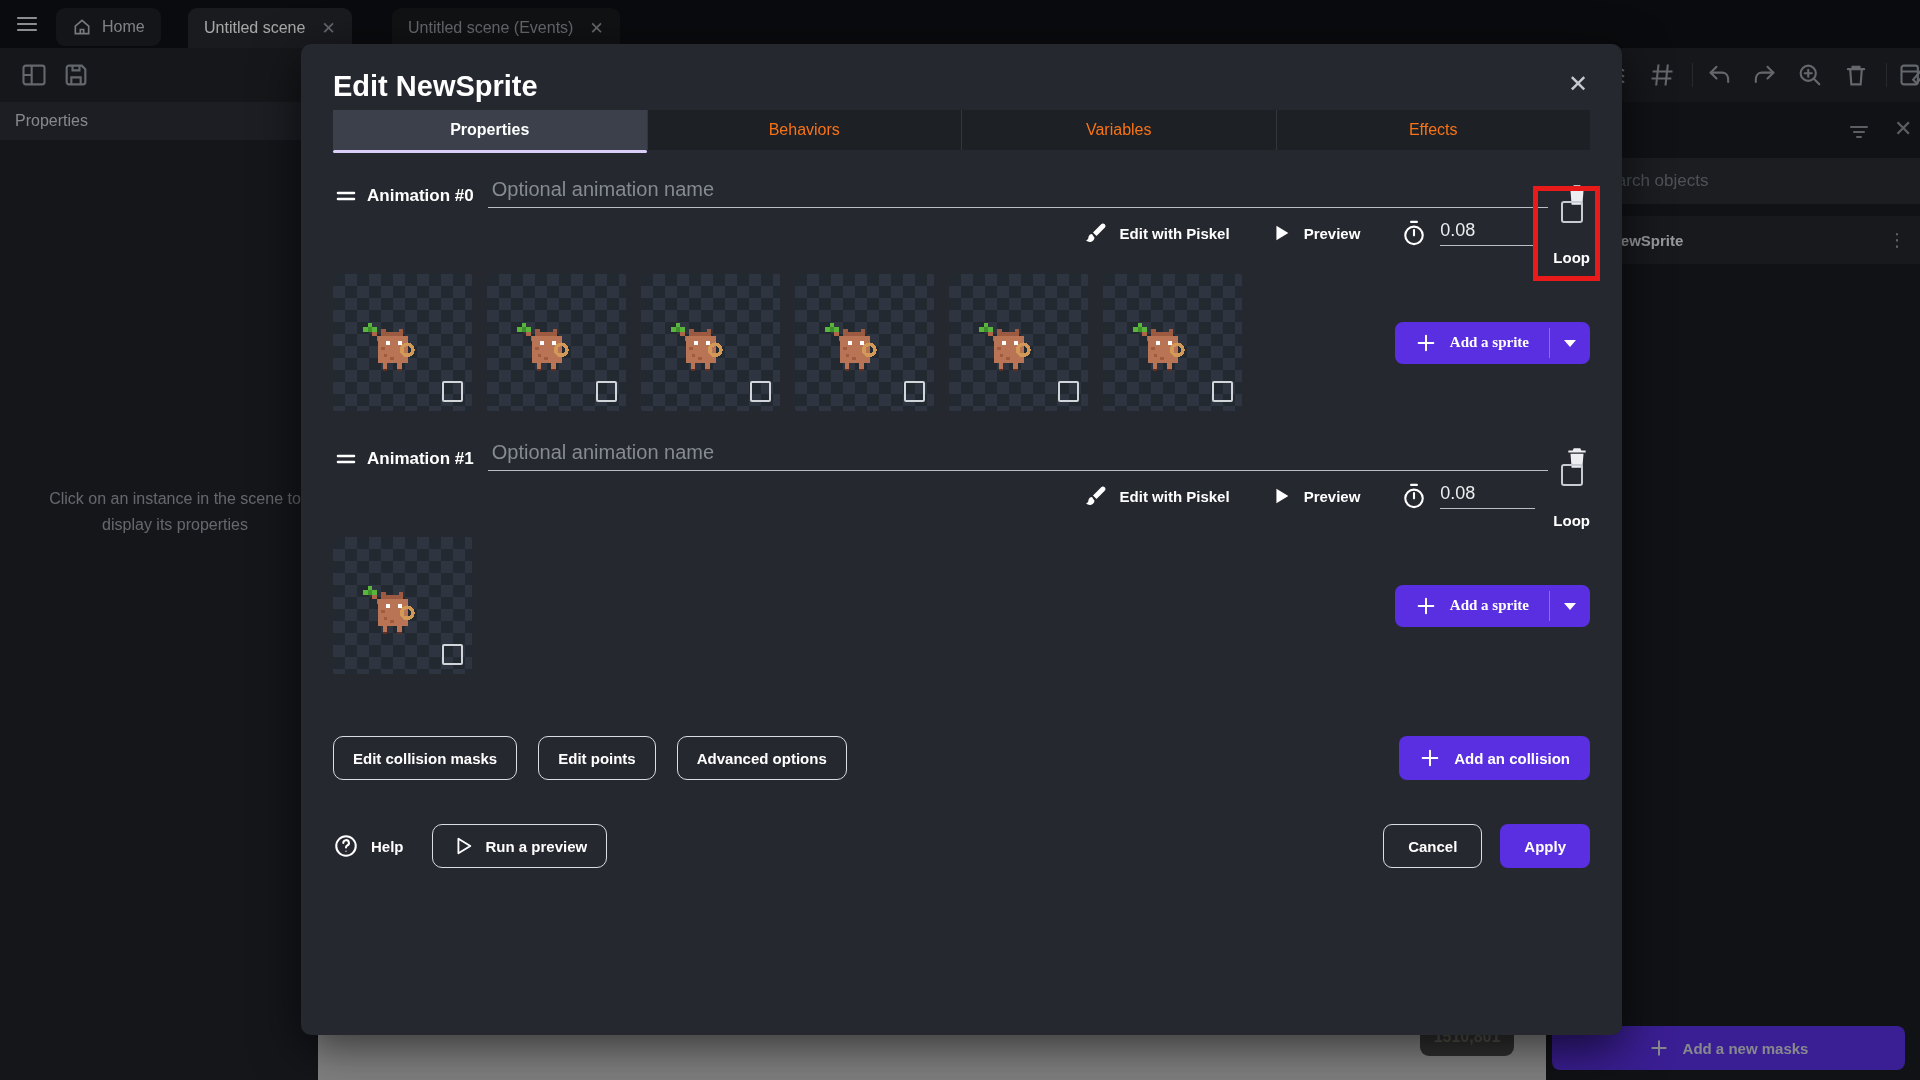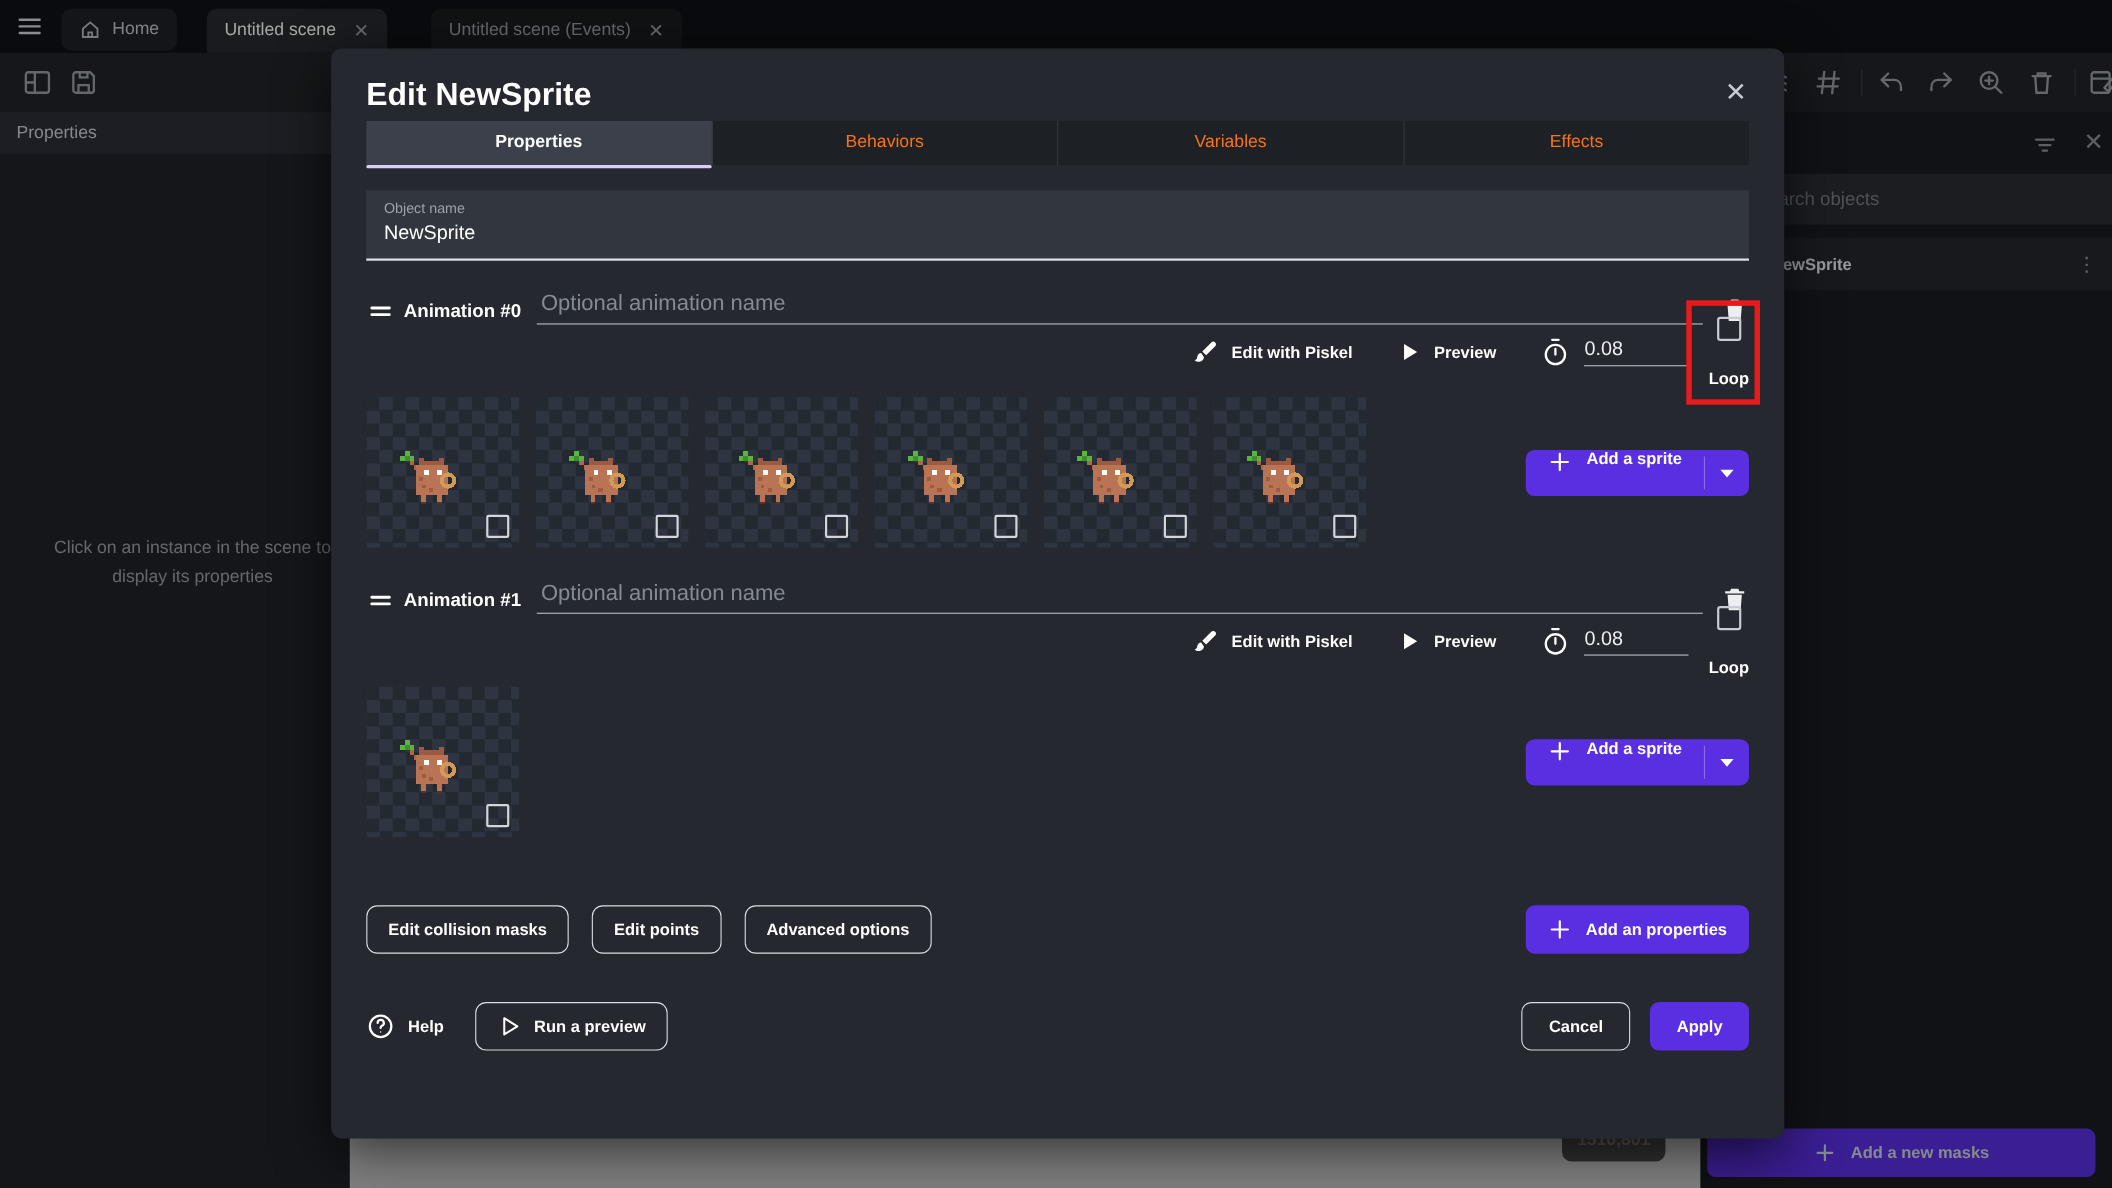--- a/index.html
+++ b/index.html
@@ -99,21 +99,21 @@
 
   .frames-row { margin:20px 32px 0 32px; display:flex; align-items:center; }
   .frames { display:flex; gap:15px; }
   .frame-tile { width:139px; height:137px; position:relative; border-radius:2px; cursor:pointer;
     background:repeating-conic-gradient(#2e3540 0% 25%, #232931 0% 50%); background-size:24px 24px; }
   .sprite-img { position:absolute; left:26px; top:40px; width:62px; height:62px; }
   .frame-cb { position:absolute; right:9px; bottom:9px; width:21px; height:21px;
     border:2.5px solid #d2d6da; border-radius:2px; cursor:pointer; }
   .add-sprite { margin-left:auto; display:flex; height:42px; border-radius:8px; overflow:hidden;
     background:#5a2fe2; cursor:pointer; align-self:center; }
-  .add-sprite-main { display:flex; gap:13px; padding:0 20px; }
+  .add-sprite-main { display:flex; align-items:center; gap:13px; padding:0 20px;font-family:Liberation Serif, serif; }
   .add-sprite-main .lbl { color:#ffffff; font-size:15px; font-weight:bold; }
   .add-sprite-sep { width:1px; background:rgba(255,255,255,0.3); margin:6px 0; }
   .add-sprite-caret { width:40px; display:flex; align-items:center; justify-content:center; color:#fff; }
 
   .util-row { margin:62px 32px 0 32px; height:44px; display:flex; align-items:flex-start; gap:21px; }
   .btn-outline { height:44px; border:1.3px solid #dadde2; border-radius:10px; background:transparent;
     color:#ffffff; font-size:15px; font-weight:bold; padding:0 19px; cursor:pointer;
     display:flex; align-items:center; gap:12px; font-family:"Liberation Sans", sans-serif; }
   .btn-primary { height:44px; border:none; border-radius:8px; background:#5a2fe2; color:#ffffff;
     font-size:15px; font-weight:bold; padding:0 20px; cursor:pointer; display:flex; align-items:center;
@@ -260,24 +260,20 @@
         <span>Behaviors</span>
       </div>
     <div class="dlg-tab">
         <span>Variables</span>
       </div>
     <div class="dlg-tab">
         <span>Effects</span>
       </div>
   </div>
 
-  <div class="objname-box">
-    <div class="objname-label">Object name</div>
-    <input class="objname-value" value="NewSprite" style="">
-  </div>
 
   <div>
     <div class="anim-header">
       <svg class="drag-handle" viewBox="0 0 24 20" fill="none" stroke="currentColor" stroke-width="2.6" stroke-linecap="round">
           <path d="M4 7 h16 M4 13 h16"></path>
         </svg>
       <span class="anim-label">Animation #0</span>
       <input class="anim-name-input" placeholder="Optional animation name" style="">
       <svg class="anim-trash" viewBox="0 0 24 24" fill="currentColor">
           <path d="M9 3 h6 l1 2 h4 v2 H4 V5 h4 Z M6 8 h12 l-1 13 H7 Z"></path>
@@ -433,21 +429,21 @@
     <button class="btn-outline">
         <span>Edit points</span>
       </button>
     <button class="btn-outline">
         <span>Advanced options</span>
       </button>
     <button class="btn-primary add-anim">
       <svg width="22" height="22" viewBox="0 0 24 24" fill="none" stroke="#ffffff" stroke-width="2.2" stroke-linecap="round">
           <path d="M12 4 v16 M4 12 h16"></path>
         </svg>
-      <span>Add an properties</span>
+      <span>Add an collision</span>
     </button>
   </div>
 
   <div class="footer-row">
     <div class="help-wrap">
       <svg width="26" height="26" viewBox="0 0 24 24" fill="none" stroke="#ffffff" stroke-width="1.9">
           <circle cx="12" cy="12" r="9"></circle>
           <path d="M9.5 9.2 a2.6 2.6 0 1 1 3.6 2.4 c-.8.35-1.1.9-1.1 1.8" stroke-linecap="round"></path>
           <circle cx="12" cy="16.8" r="0.6" fill="#ffffff" stroke="none"></circle>
         </svg>

